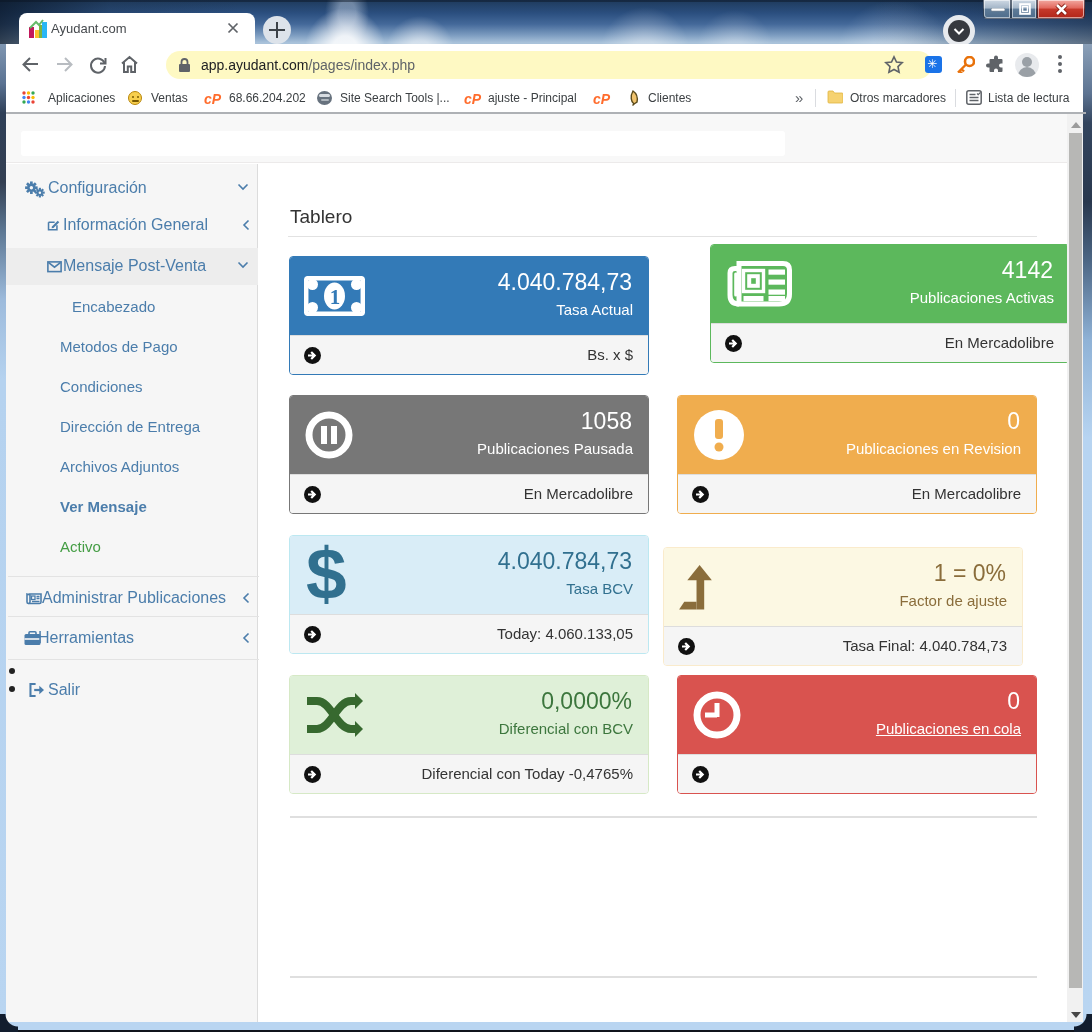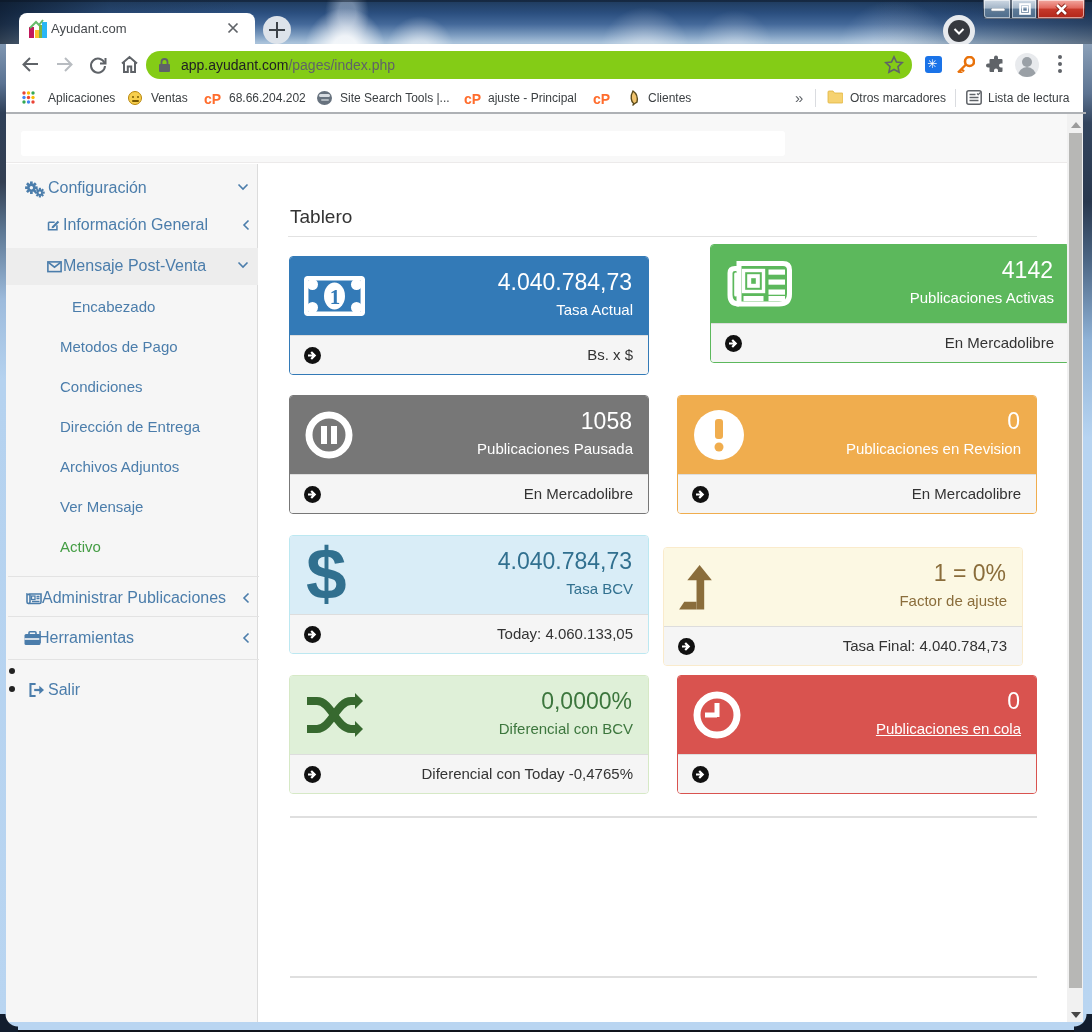--- a/index.html
+++ b/index.html
@@ -35,28 +35,28 @@
   .winbtn { top:0; height:19px; border:1px solid rgba(15,25,40,.55); border-top:none; box-shadow:inset 0 0 0 1px rgba(255,255,255,.55); }
   #btnmin { left:983px; width:28px; border-radius:0 0 0 4px;
     background:linear-gradient(180deg, #c8d4e0 0%, #9fb2c4 45%, #5c7astro 50%, #54718e 100%); }
   #btnmin, #btnmax { background:linear-gradient(180deg, #cfd9e4 0%, #a4b6c8 45%, #5f7c99 50%, #4f6d8b 100%); }
   #btnmax { left:1011px; width:26px; }
   #btnclose { left:1037px; width:48px; border-radius:0 0 4px 0;
     background:linear-gradient(180deg, #f2a8a0 0%, #e2675c 45%, #c6392b 50%, #b12619 100%); }
 
   
   #toolbar { left:6px; top:44px; width:1080px; height:42px; background:#fff; }
-  #omnibox { left:140px; top:7px; width:766px; height:28px; border-radius:14px; background:#84cc16; position:absolute; }
+  #omnibox { left:160px; top:7px; width:766px; height:28px; border-radius:14px; background:#fef9c3; position:absolute; }
   #url { position:absolute; left:35px; top:6px; font-size:14px; color:#202124; }
   #url .gray { color:#5f6368; }
 
   
   #bookmarks { left:6px; top:86px; width:1080px; height:26px; background:#fff; }
   #bookmarks .bk { position:absolute; top:5px; font-size:12px; color:#3c4043; }
-  .cplogo { color:#ff6c2c !important; font-weight:bold; font-size:14px !important; }
+  .cplogo { color:#ff6c2c !important; font-weight:bold; font-style:italic; font-size:14px !important; }
   .tbi { position:absolute; }
   #bmline { left:6px; top:112px; width:1080px; height:2px; background:#aeb1b5; z-index:5; }
 
   
   #page { left:6px; top:112px; width:1062px; height:910px; background:#fff; overflow:hidden; }
   #navband { position:absolute; left:0; top:0; width:1062px; height:51px; background:#f8f8f8; border-bottom:1px solid #eceaea; }
   #searchbox { position:absolute; left:15px; top:19px; width:764px; height:25px; background:#fff; border-radius:3px; }
   #sidebar { position:absolute; left:0; top:52px; width:252px; height:858px; background:#f6f6f6; border-right:1px solid #dcdcdc; }
   .mi { position:absolute; left:0; width:252px; font-size:16px; color:#4b7dab; }
   .mi .txt { position:absolute; }
@@ -307,21 +307,21 @@
       <div class="mi" style="top:214px; font-size:15px;">
           <span class="txt" style="left:54px;">Condiciones</span>
         </div>
       <div class="mi" style="top:254px; font-size:15px;">
           <span class="txt" style="left:54px;">Dirección de Entrega</span>
         </div>
       <div class="mi" style="top:294px; font-size:15px;">
           <span class="txt" style="left:54px;">Archivos Adjuntos</span>
         </div>
       <div class="mi" style="top:334px; font-size:15px;">
-          <span class="txt" style="left:54px;">Ver Mensaje</span>
+          <span class="txt" style="left:54px;font-weight:bold;">Ver Mensaje</span>
         </div>
       <div class="mi" style="top:374px; font-size:15px; color:#449d44;">
           <span class="txt" style="left:54px;">Activo</span>
         </div>
 
       <div class="sep" style="top:412px;"></div>
 
       <div class="mi" style="top:425px;">
         <svg style="position:absolute; left:18px; top:3px;" width="18" height="13" viewBox="0 0 18 13">
           <path d="M3 2 v8 a1.5 1.5 0 0 0 3 0 v-7 z" fill="none" stroke="#4b7dab" stroke-width="1.6"></path>

